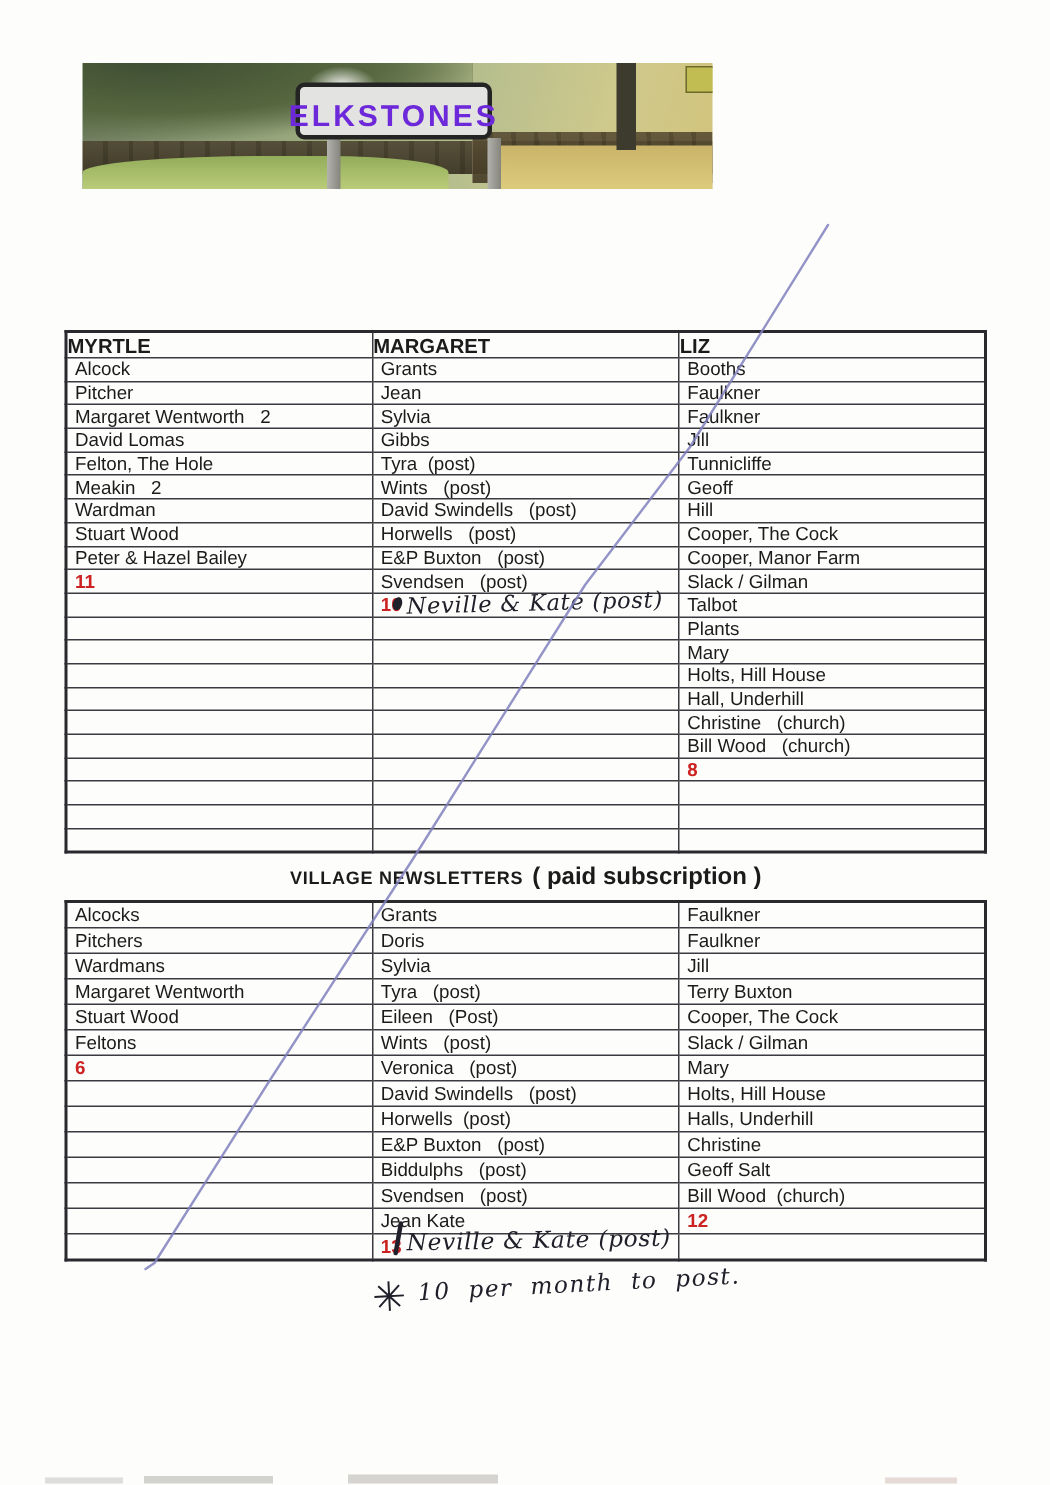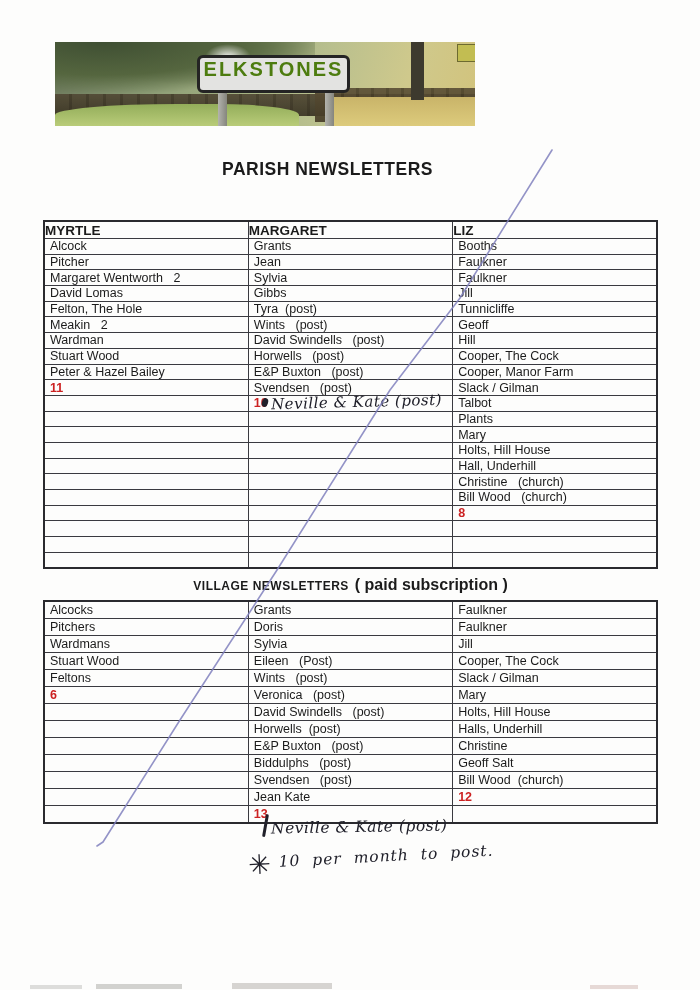--- a/index.html
+++ b/index.html
@@ -27,24 +27,24 @@
                      linear-gradient(#9b917a,#776e58);background-blend-mode:multiply;}
   .b-grass{position:absolute;left:0;bottom:0;width:58%;height:26%;
            background:linear-gradient(180deg,#93ad5a,#b9cc79);border-radius:60% 40% 0 0/60%;}
   .b-gold{position:absolute;right:0;bottom:0;width:34%;height:34%;
           background:linear-gradient(180deg,#c9b469,#ddcb7c);}
   .b-trunk{position:absolute;left:356px;top:0;width:13px;height:58px;background:#3d3a2e;}
   .b-yellowsign{position:absolute;left:402px;top:2px;width:18px;height:16px;background:#c2bd52;border:1px solid #6d6a30;}
   .b-post{position:absolute;top:50px;width:9px;height:34px;
           background:linear-gradient(90deg,#b3b3ad,#85857d);}
   .b-post.p1{left:163px;} .b-post.p2{left:270px;}
-  .b-sign{position:absolute;left:142px;top:13px;width:153px;height:38px;box-sizing:border-box;
+  .b-sign{position:absolute;left:142px;top:13px;width:131px;height:38px;box-sizing:border-box;
           background:#e3e3e1;border:3px solid #242424;border-radius:6px;
-          display:flex;align-items:flex-start;justify-content:center;
-          font-weight:bold;font-size:20px;letter-spacing:2px;color:#4d7c0f;}
+          display:flex;align-items:flex-end;justify-content:center;
+          font-weight:bold;font-size:20px;letter-spacing:2px;color:#6d28d9;}
 
   
   .title-block{position:absolute;left:0;top:158px;width:655px;text-align:center;line-height:1.15;}
   .t-main{font-weight:bold;font-size:19px;letter-spacing:.5px;}
   .t-dated{font-weight:bold;font-size:12px;margin-left:10px;}
   .t-dated sup{font-size:8px;}
   .t-sub{font-weight:bold;font-size:17.5px;letter-spacing:.5px;margin-top:1px;}
   .village-block{position:absolute;left:43px;top:576px;width:615px;text-align:center;}
   .v-main{font-weight:bold;font-size:12px;letter-spacing:.5px;}
   .v-suffix{font-weight:bold;font-size:16px;margin-left:6px;}
@@ -98,21 +98,20 @@
     <div class="b-trunk"></div>
     <div class="b-yellowsign"></div>
     <div class="b-post p1"></div>
     <div class="b-post p2"></div>
     <div class="b-sign">
       <span>ELKSTONES</span>
     </div>
   </div>
 
   <div class="title-block">
-    <div class="t-sub">PARISH NEWSLETTERS</div>
   </div>
 
   <table class="doc" id="parish-table">
     <thead>
         <tr>
           <th>MYRTLE</th>
           <th>MARGARET</th>
           <th>LIZ</th>
         </tr>
       </thead>
@@ -238,20 +237,25 @@
         </tr>
         <tr>
           <td>Pitchers</td>
           <td>Doris</td>
           <td>Faulkner</td>
         </tr>
         <tr>
           <td>Wardmans</td>
           <td>Sylvia</td>
           <td>Jill</td>
+        </tr>
+        <tr>
+          <td>Margaret Wentworth</td>
+          <td>Tyra   (post)</td>
+          <td>Terry Buxton</td>
         </tr>
         <tr>
           <td>Stuart Wood</td>
           <td>Eileen   (Post)</td>
           <td>Cooper, The Cock</td>
         </tr>
         <tr>
           <td>Feltons</td>
           <td>Wints   (post)</td>
           <td>Slack / Gilman</td>

